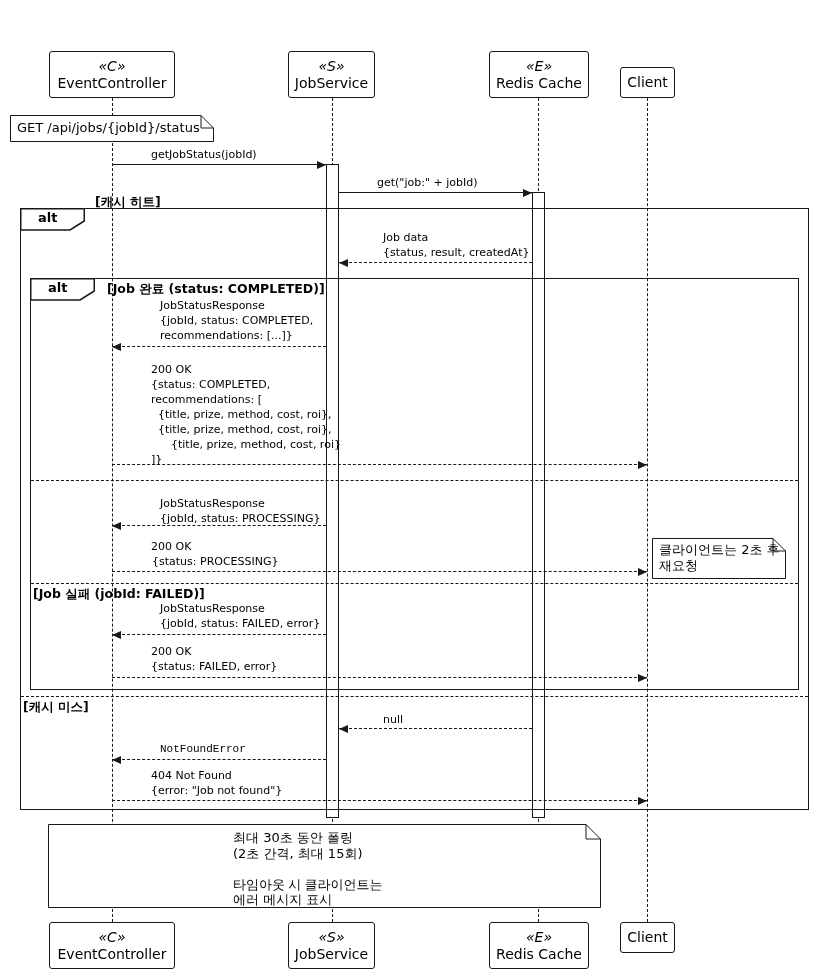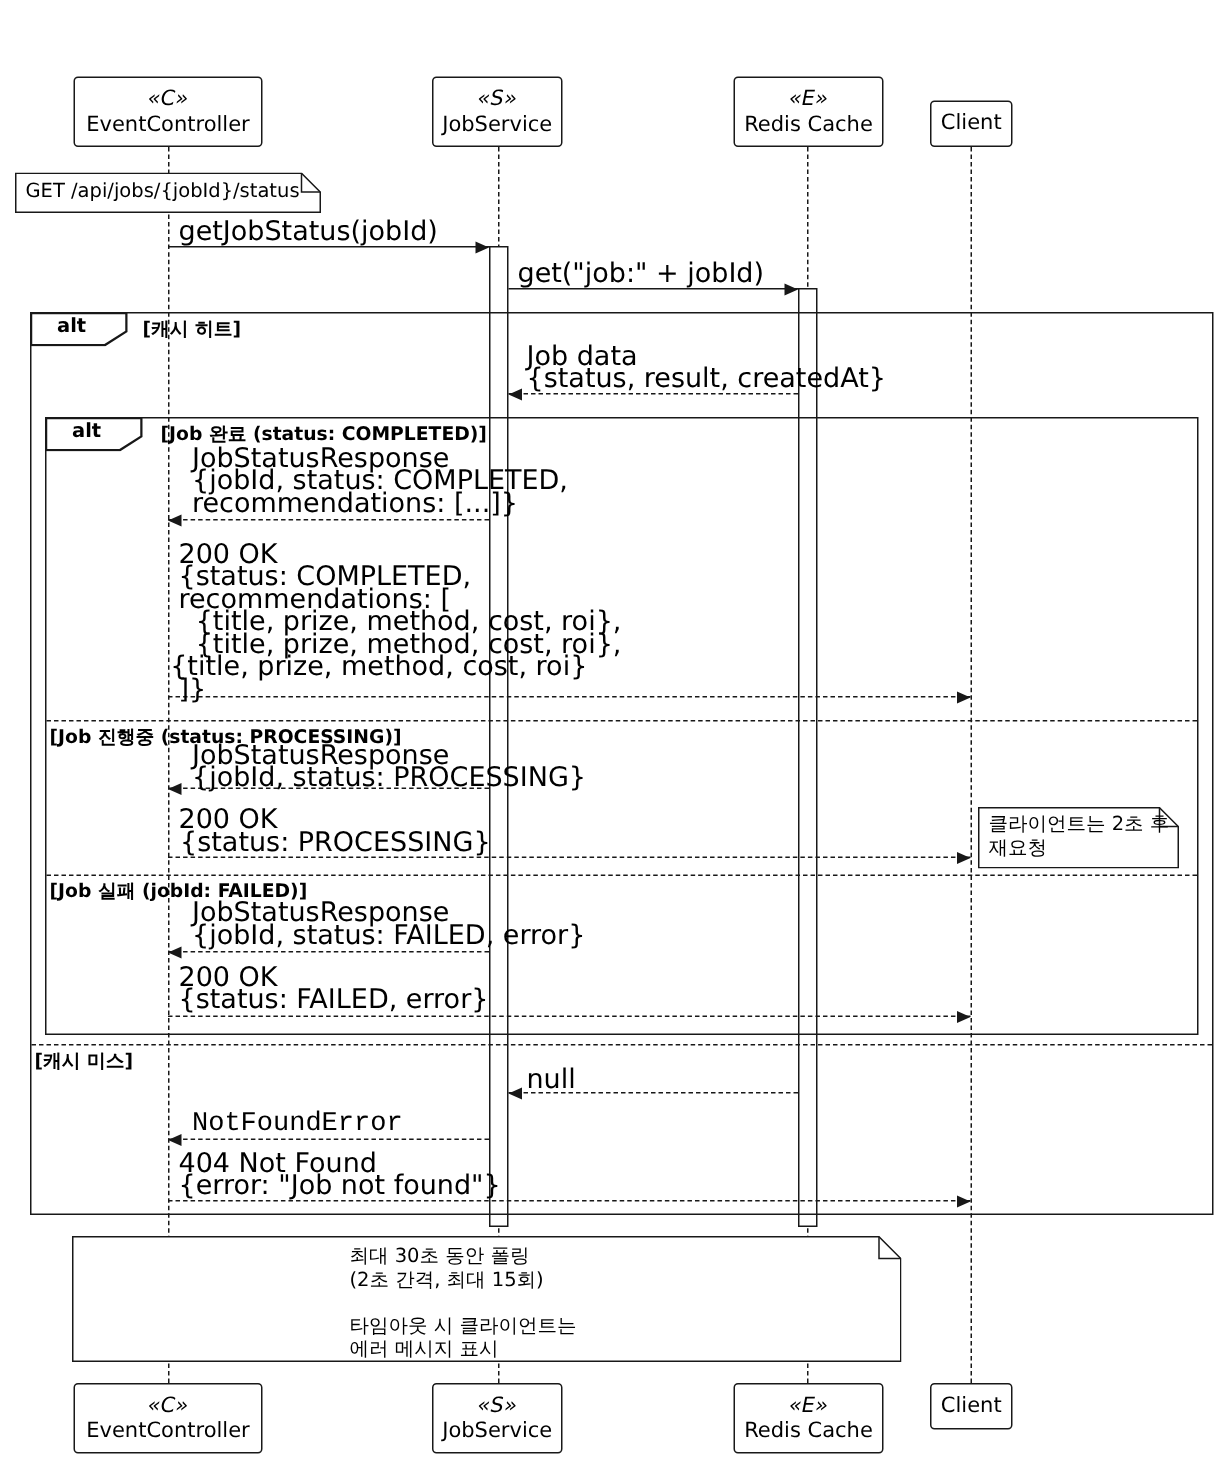--- a/index.html
+++ b/index.html
@@ -11,21 +11,21 @@
   .participant{position:absolute;background:#fff;border:1.5px solid #181818;border-radius:3px;
          display:flex;flex-direction:column;align-items:center;justify-content:center;
          font-size:14px;line-height:17px;text-align:center;z-index:6;}
   .stereo{font-style:italic;}
   .lifeline{position:absolute;width:0;border-left:1px dashed #181818;z-index:1;}
   .activation{position:absolute;width:13px;background:#fff;border:1px solid #181818;z-index:4;}
   .frame{position:absolute;border:1px solid #181818;background:transparent;z-index:5;}
   .frag-head{position:absolute;z-index:6;}
   .frag-kw{position:absolute;font-weight:bold;font-size:13px;line-height:15px;z-index:7;}
   .cond{position:absolute;font-weight:bold;font-size:12.5px;line-height:15px;z-index:7;white-space:pre;}
-  .msg{position:absolute;font-size:18px;line-height:15px;white-space:pre;z-index:6;}
+  .msg{position:absolute;font-size:11px;line-height:15px;white-space:pre;z-index:6;margin-left:32px;}
   .arr{position:absolute;height:0;border-top:1px solid #181818;z-index:5;}
   .arr.d{border-top-style:dashed;}
   .head{position:absolute;width:0;height:0;border-top:4px solid transparent;border-bottom:4px solid transparent;z-index:6;}
   .head.r{border-left:9px solid #181818;}
   .head.l{border-right:9px solid #181818;}
   .divider{position:absolute;height:0;border-top:1px dashed #181818;z-index:5;}
   .note-svg{position:absolute;z-index:6;}
   .note-text{position:absolute;font-size:13px;line-height:16px;white-space:pre;z-index:7;}
 </style>
 </head>
@@ -70,21 +70,21 @@
 
   <div class="msg" style="left:345px;top:175px;">get("job:" + jobId)</div>
   <div class="arr" style="left:339px;top:192px;width:193px;"></div>
   <div class="head r" style="left:523px;top:188.5px;"></div>
 
   <div class="frame" style="left:20px;top:208px;width:789px;height:602px;"></div>
   <svg class="frag-head" style="left:20px;top:208px;" width="66" height="23">
     <path d="M0.75,0.75 H64.25 V13 L50,22 H0.75 Z" fill="#ffffff" stroke="#181818" stroke-width="1.5"></path>
   </svg>
   <div class="frag-kw" style="left:38px;top:210px;">alt</div>
-  <div class="cond" style="left:95px;top:211px;">[캐시 히트]</div>
+  <div class="cond" style="left:95px;top:194px;">[캐시 히트]</div>
 
   <div class="msg" style="left:351px;top:230px;">Job data</div>
   <div class="msg" style="left:351px;top:245px;">{status, result, createdAt}</div>
   <div class="arr d" style="left:339px;top:262px;width:193px;"></div>
   <div class="head l" style="left:339px;top:258.5px;"></div>
 
   <div class="frame" style="left:30px;top:278px;width:769px;height:412px;"></div>
   <svg class="frag-head" style="left:30px;top:278px;" width="66" height="23">
     <path d="M0.75,0.75 H64.25 V13 L50,22 H0.75 Z" fill="#ffffff" stroke="#181818" stroke-width="1.5"></path>
   </svg>
@@ -95,27 +95,26 @@
   <div class="msg" style="left:128px;top:313px;">{jobId, status: COMPLETED,</div>
   <div class="msg" style="left:128px;top:328px;">recommendations: [...]}</div>
   <div class="arr d" style="left:112px;top:346px;width:214px;"></div>
   <div class="head l" style="left:112px;top:342.5px;"></div>
 
   <div class="msg" style="left:119px;top:362px;">200 OK</div>
   <div class="msg" style="left:119px;top:377px;">{status: COMPLETED,</div>
   <div class="msg" style="left:119px;top:392px;">recommendations: [</div>
   <div class="msg" style="left:119px;top:407px;">  {title, prize, method, cost, roi},</div>
   <div class="msg" style="left:119px;top:422px;">  {title, prize, method, cost, roi},</div>
-  <div class="msg" style="left:102px;top:437px;text-align:center;">  {title, prize, method, cost, roi}</div>
+  <div class="msg" style="left:132px;top:437px;text-align:center;">  {title, prize, method, cost, roi}</div>
   <div class="msg" style="left:119px;top:452px;">]}</div>
   <div class="arr d" style="left:112px;top:464px;width:535px;"></div>
   <div class="head r" style="left:638px;top:460.5px;"></div>
 
   <div class="divider" style="left:31px;top:480px;width:767px;"></div>
-  <div class="cond" style="left:33px;top:483px;">[Job 진행중 (status: PROCESSING)]</div>
 
   <div class="msg" style="left:128px;top:496px;">JobStatusResponse</div>
   <div class="msg" style="left:128px;top:511px;">{jobId, status: PROCESSING}</div>
   <div class="arr d" style="left:112px;top:525px;width:214px;"></div>
   <div class="head l" style="left:112px;top:521.5px;"></div>
 
   <svg class="note-svg" style="left:652px;top:538px;" width="134" height="41">
     <path d="M0.5,0.5 H121 L133.5,13 V40.5 H0.5 Z" fill="#ffffff" stroke="#181818"></path>
     <path d="M121,0.5 V13 H133.5" fill="none" stroke="#181818"></path>
   </svg>
@@ -156,21 +155,21 @@
   <div class="arr d" style="left:112px;top:800px;width:535px;"></div>
   <div class="head r" style="left:638px;top:796.5px;"></div>
 
   <svg class="note-svg" style="left:48px;top:824px;" width="553" height="84">
     <path d="M0.5,0.5 H538 L552.5,15 V83.5 H0.5 Z" fill="#ffffff" stroke="#181818"></path>
     <path d="M538,0.5 V15 H552.5" fill="none" stroke="#181818"></path>
   </svg>
   <div class="note-text" style="left:233px;top:830px;">최대 30초 동안 폴링</div>
   <div class="note-text" style="left:233px;top:846px;">(2초 간격, 최대 15회)</div>
   <div class="note-text" style="left:233px;top:862px;"></div>
-  <div class="note-text" style="left:233px;top:877px;">타임아웃 시 클라이언트는</div>
+  <div class="note-text" style="left:233px;top:877px;font-family:Liberation Serif, serif;">타임아웃 시 클라이언트는</div>
   <div class="note-text" style="left:233px;top:892px;">에러 메시지 표시</div>
 
   <div class="participant" style="left:49px;top:922px;width:126px;height:47px;">
     <div class="stereo">«C»</div>
     <div>EventController</div>
   </div>
   <div class="participant" style="left:288px;top:922px;width:87px;height:47px;">
     <div class="stereo">«S»</div>
     <div>JobService</div>
   </div>

